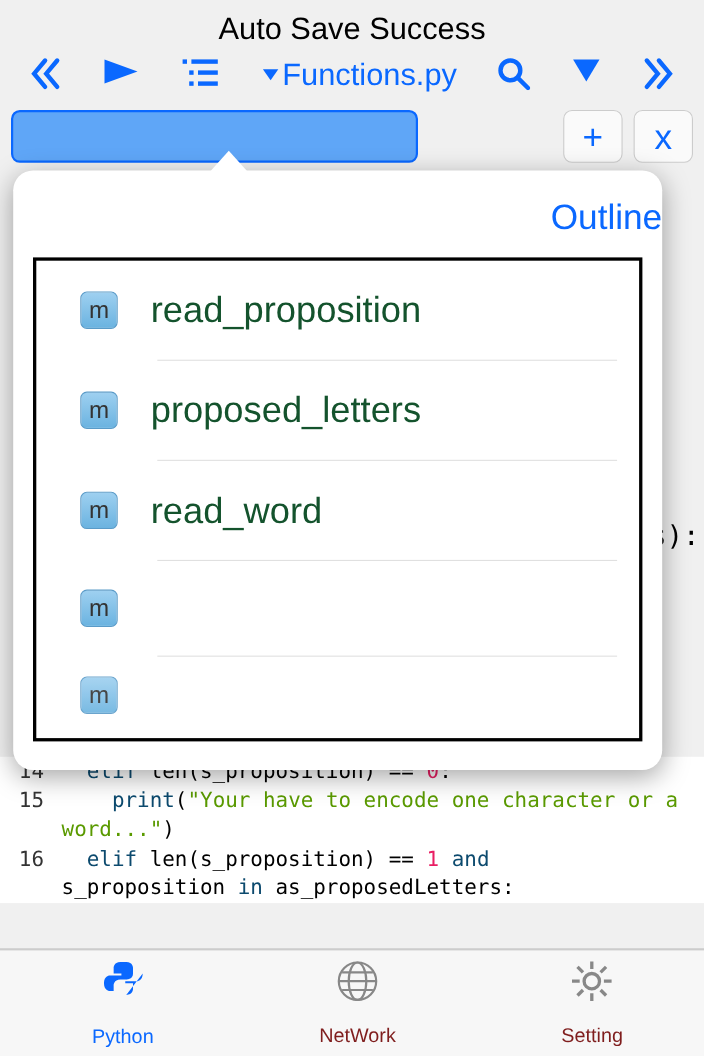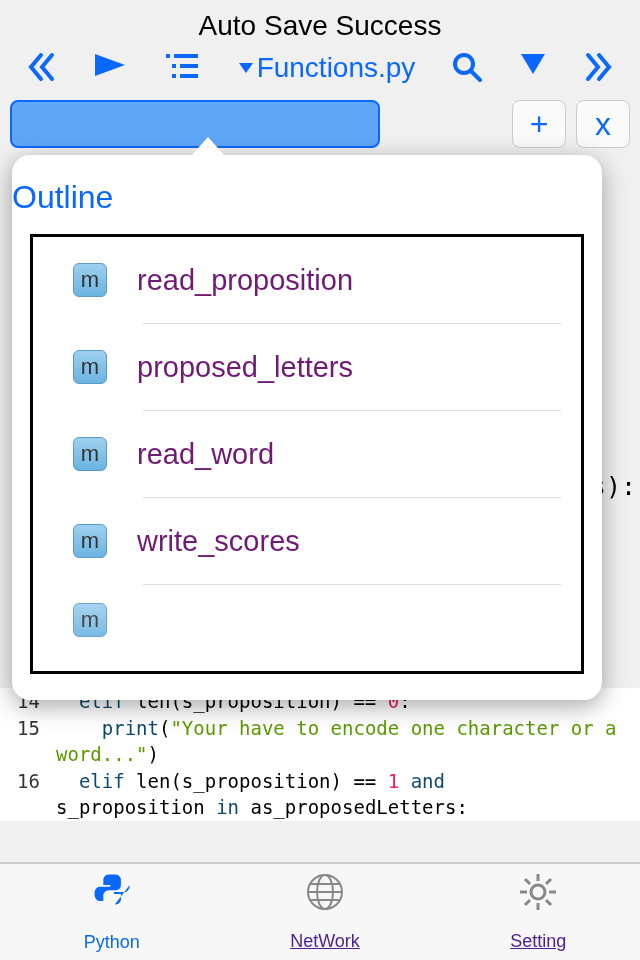--- a/index.html
+++ b/index.html
@@ -10,31 +10,31 @@
     .filename { color: #0a68ff; font-size: 28px; display: flex; align-items: center; }
     .tabs-row { display: flex; align-items: center; justify-content: space-between; padding: 6px 10px; }
     .tab-active { background: #5fa6f7; border: 2px solid #0a68ff; border-radius: 8px; padding: 8px 16px; color: #2a2a2a; font-size: 22px; width: 370px; height: 48px; overflow: hidden; white-space: nowrap; }
     .tab-buttons { display: flex; gap: 10px; }
     .tab-btn { width: 54px; height: 48px; border: 1px solid #ccc; border-radius: 8px; background: #fafafa; color: #0a68ff; font-size: 32px; display: flex; align-items: center; justify-content: center; }
     .kw { color: #0c4a6e; }
     .num { color: #e91e63; }
     .str { color: #5a9a00; }
     .popover { position: absolute; top: 155px; left: 12px; right: 38px; background: #fff; border-radius: 18px; box-shadow: 0 6px 24px rgba(0,0,0,0.35); z-index: 10; padding-bottom: 8px; }
     .popover::before { content: ""; position: absolute; top: -18px; left: 178px; width: 0; height: 0; border-left: 18px solid transparent; border-right: 18px solid transparent; border-bottom: 20px solid #fff; }
-    .popover-title { text-align: left; color: #0a68ff; font-size: 32px; padding: 24px 0 18px; }
+    .popover-title { text-align: right; color: #0a68ff; font-size: 32px; padding: 24px 0 18px; }
     .outline-box { margin: 0 18px 18px; border: 3px solid #000; height: 440px; overflow: hidden; }
     .m-badge2 { width: 34px; height: 34px; background: linear-gradient(#9ed0f0, #6bb3e0); border: 1px solid #5a9bc8; border-radius: 6px; color: #333; font-size: 22px; display: flex; align-items: center; justify-content: center; margin-right: 30px; flex-shrink: 0; }
-    .outline-label { font-size: 29px; color: #701a75; }
+    .outline-label { font-size: 33px; color: #14532d; }
     .orow { display: flex; align-items: center; padding: 26px 0 26px 40px; }
     .orow-sep { height: 1px; background: #e0e0e0; margin-left: 110px; margin-right: 20px; }
     .bottom-nav { position: absolute; bottom: 0; left: 0; right: 0; height: 98px; background: #f7f7f7; border-top: 2px solid #ccc; display: flex; }
     .nav-item { flex: 1; display: flex; flex-direction: column; align-items: center; justify-content: center; gap: 19px; padding-left: 10px; }
     .nav-label { font-size: 18px; }
     .nav-active .nav-label { color: #0a68ff; }
-    .nav-inactive .nav-label { color: #4c1d95; text-decoration: underline; }
+    .nav-inactive .nav-label { color: #7f1d1d; }
     svg { display: block; }
     .lines-area { position: absolute; top: 688px; left: 0; right: 0; background: #fff; font-family: Menlo, monospace; font-size: 19px; line-height: 1.4; }
     .cl { display: flex; }
     .ln { width: 48px; text-align: right; padding-right: 8px; color: #333; }
     .cc { padding-left: 8px; flex: 1; }
   </style>
 </head>
 <body>
 
 <div class="header-title">Auto Save Success</div>
@@ -126,21 +126,20 @@
       <div class="outline-label">proposed_letters</div>
     </div>
     <div class="orow-sep"></div>
     <div class="orow">
       <div class="m-badge2">m</div>
       <div class="outline-label">read_word</div>
     </div>
     <div class="orow-sep"></div>
     <div class="orow">
       <div class="m-badge2">m</div>
-      <div class="outline-label">write_scores</div>
     </div>
     <div class="orow-sep"></div>
     <div class="orow" style="padding-bottom:0; padding-top:18px;">
       <div class="m-badge2" style="opacity:0.9;">m</div>
     </div>
   </div>
 </div>
 
 <div class="bottom-nav">
   <div class="nav-item nav-active">

